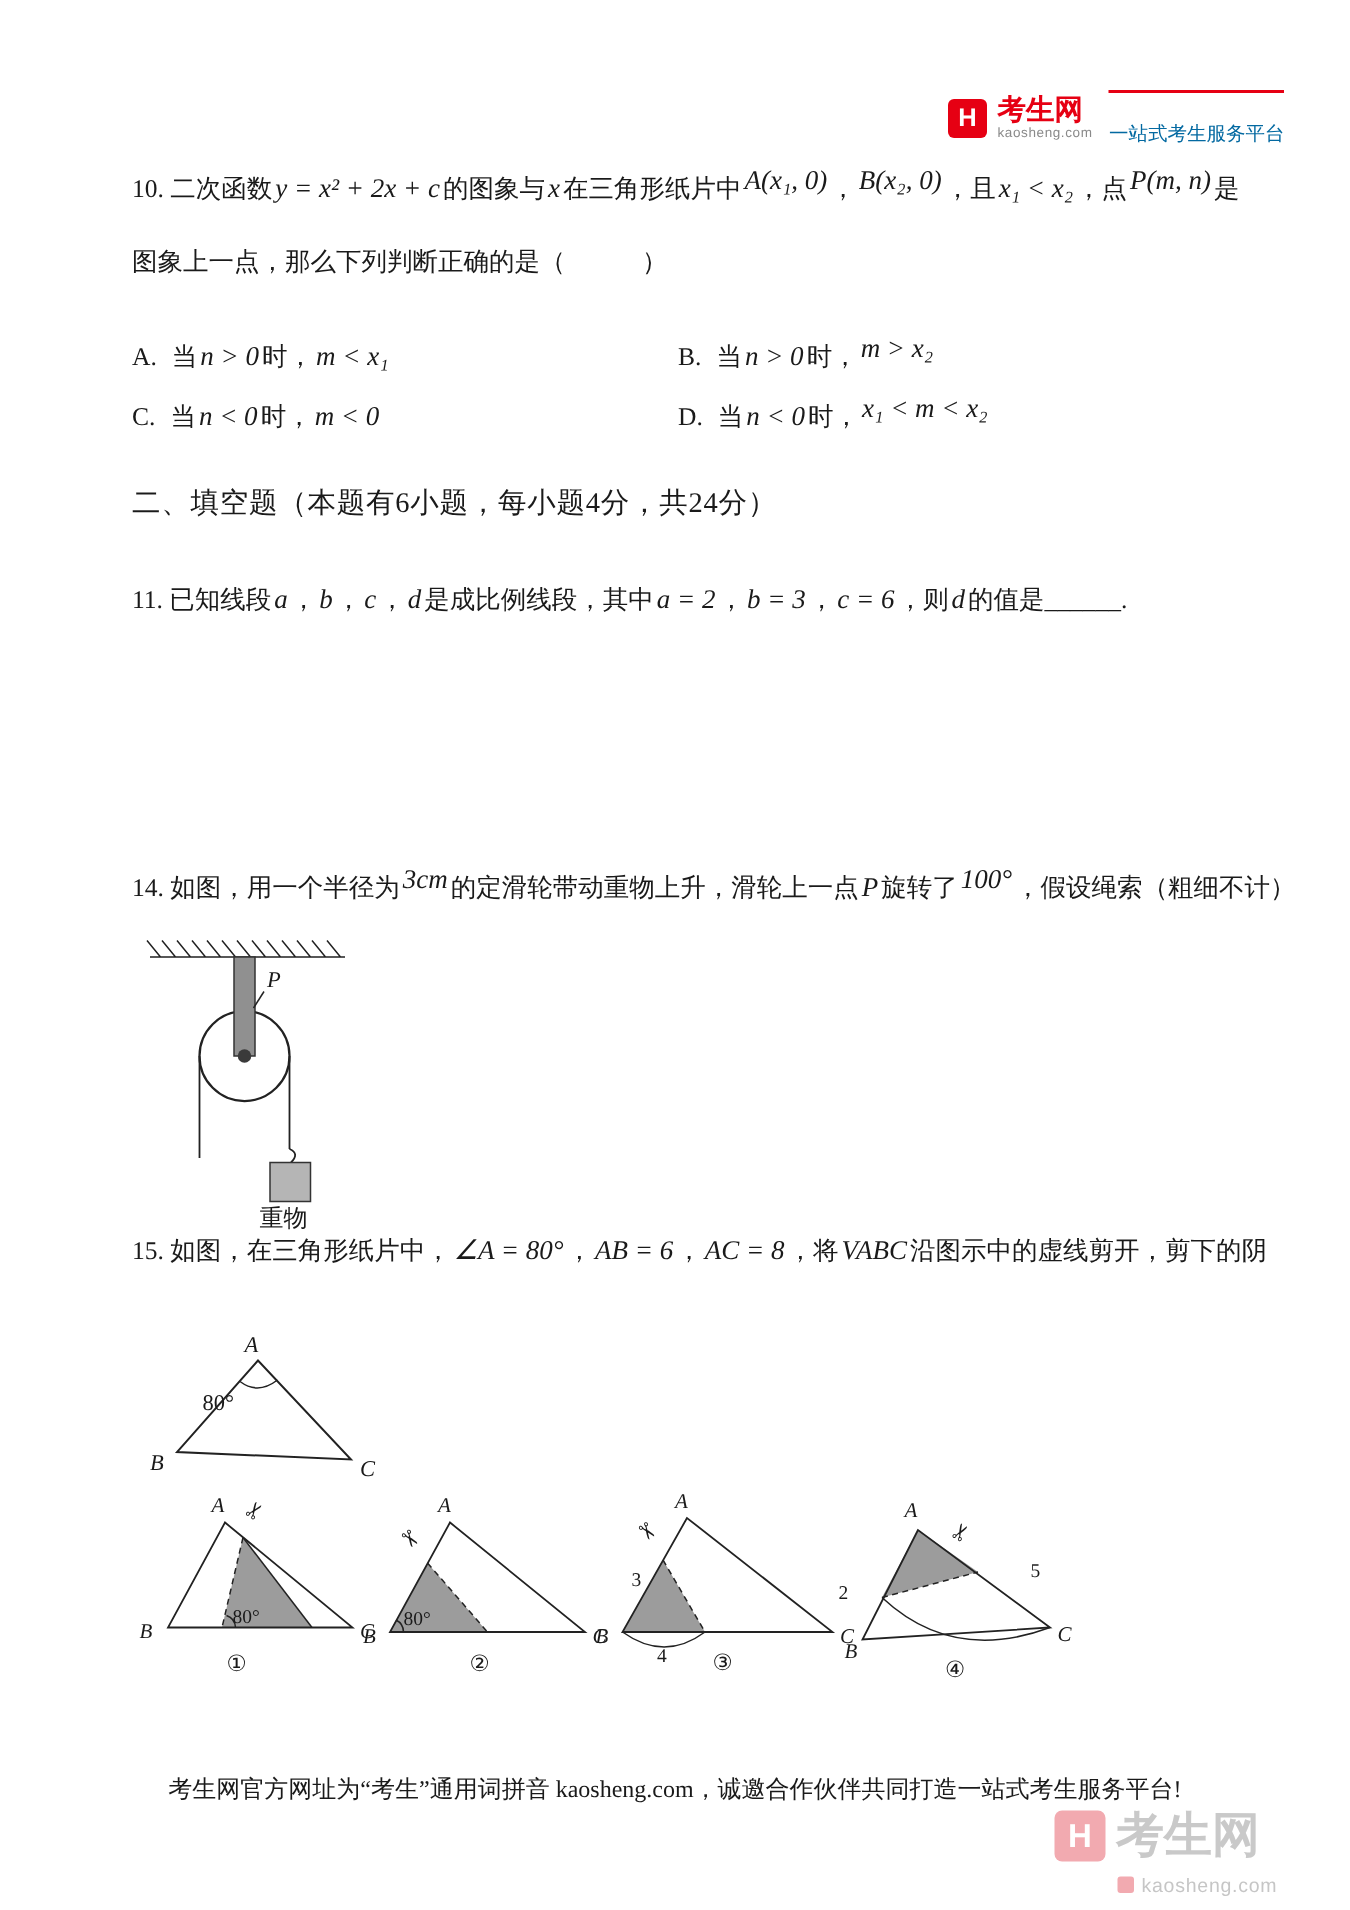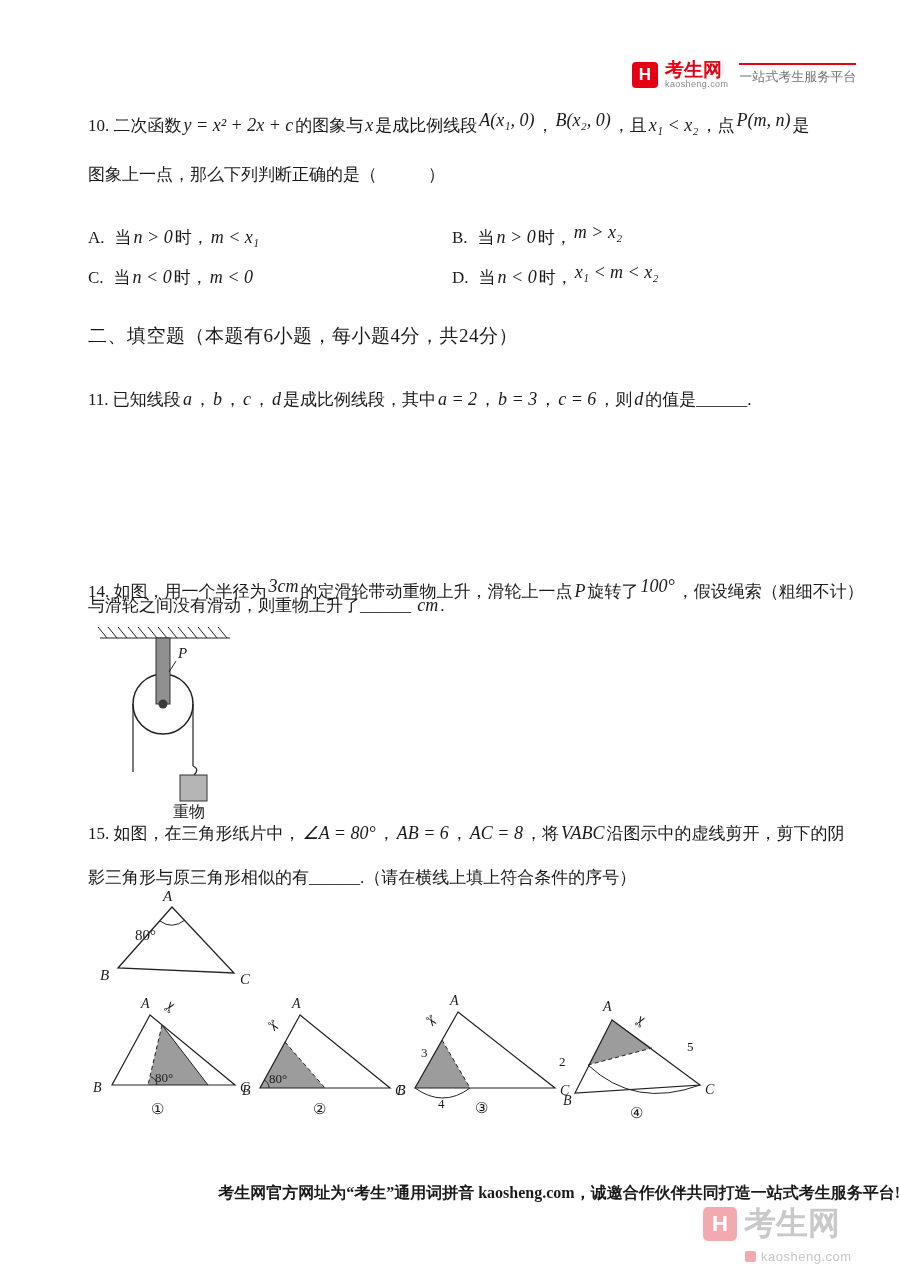--- a/index.html
+++ b/index.html
@@ -13,30 +13,30 @@
   .opt-label{font-family:"Liberation Serif",serif;margin-right:10px;}
 
   
   .logo{position:absolute;top:60px;left:632px;display:flex;align-items:center;gap:7px;}
   .logo-icon{width:26px;height:26px;background:#e60013;color:#fff;border-radius:4px;
              display:flex;align-items:center;justify-content:center;
              font:bold 17px "Liberation Sans",sans-serif;}
   .logo-col{display:flex;flex-direction:column;line-height:1.05;}
   .logo-brand{color:#e60013;font-weight:bold;font-size:19px;font-family:"Liberation Sans",sans-serif;}
   .logo-domain{color:#8a8a8a;font-size:9px;letter-spacing:0.4px;font-family:"Liberation Sans",sans-serif;}
-  .logo-tagline{color:#737373;font-size:13px;font-family:"Liberation Sans",sans-serif;
-                border-top:2px solid #e60013;padding-top:3px;margin-left:4px;}
+  .logo-tagline{color:#0369a1;font-size:13px;font-family:"Liberation Sans",sans-serif;
+                border-top:2px solid #e60013;padding-top:18px;margin-left:4px;}
 
   
   .fig{position:absolute;}
   svg text{font-family:"Liberation Serif",serif;fill:#1a1a1a;}
   svg .it{font-style:italic;}
 
   
-  .footer{position:absolute;top:1183px;left:0;width:900px;text-align:right;font-size:16px;font-weight:bold;}
+  .footer{position:absolute;top:1183px;left:0;width:900px;text-align:center;font-size:16px;}
   .watermark{position:absolute;top:1202px;left:703px;}
   .wm-row{display:flex;align-items:center;gap:7px;}
   .wm-icon{width:34px;height:34px;background:#f2aab0;color:#fff;border-radius:5px;
            display:flex;align-items:center;justify-content:center;
            font:bold 22px "Liberation Sans",sans-serif;}
   .wm-brand{color:#c9c9c9;font-weight:bold;font-size:32px;font-family:"Liberation Sans",sans-serif;}
   .wm-dom-row{display:flex;align-items:center;gap:5px;margin-top:3px;margin-left:42px;}
   .wm-dot{width:11px;height:11px;background:#f2aab0;border-radius:2px;}
   .wm-domain{color:#c6c6c6;font-size:13px;font-family:"Liberation Sans",sans-serif;letter-spacing:0.5px;}
 </style>
@@ -48,21 +48,21 @@
   <div class="logo">
     <span class="logo-icon">H</span>
     <span class="logo-col">
       <span class="logo-brand">考生网</span>
       <span class="logo-domain">kaosheng.com</span>
     </span>
     <span class="logo-tagline">一站式考生服务平台</span>
   </div>
 
   <div class="line" style="top:112px">
-    <span class="t">10. 二次函数</span><span class="m">y = x² + 2x + c</span><span class="t">的图象与</span><span class="m">x</span><span class="t">是成比例线段</span><span class="m up">A(x₁, 0)</span><span class="t">，</span><span class="m up">B(x₂, 0)</span><span class="t">，且</span><span class="m">x₁ &lt; x₂</span><span class="t">，点</span><span class="m up">P(m, n)</span><span class="t">是</span>
+    <span class="t">10. 二次函数</span><span class="m">y = x² + 2x + c</span><span class="t">的图象与</span><span class="m">x</span><span class="t">在三角形纸片中</span><span class="m up">A(x₁, 0)</span><span class="t">，</span><span class="m up">B(x₂, 0)</span><span class="t">，且</span><span class="m">x₁ &lt; x₂</span><span class="t">，点</span><span class="m up">P(m, n)</span><span class="t">是</span>
   </div>
   <div class="line" style="top:163px">
     <span class="t">图象上一点，那么下列判断正确的是（　　　）</span>
   </div>
 
   <div class="line" style="top:224px">
     <span class="opt-label">A.</span><span class="t">当</span><span class="m">n &gt; 0</span><span class="t">时，</span><span class="m">m &lt; x₁</span>
   </div>
   <div class="line" style="top:224px;left:452px">
     <span class="opt-label">B.</span><span class="t">当</span><span class="m">n &gt; 0</span><span class="t">时，</span><span class="m up">m &gt; x₂</span>
@@ -80,43 +80,37 @@
 
   <div class="line" style="top:386px">
     <span class="t">11. 已知线段</span><span class="m">a</span><span class="t">，</span><span class="m">b</span><span class="t">，</span><span class="m">c</span><span class="t">，</span><span class="m">d</span><span class="t">是成比例线段，其中</span><span class="m">a = 2</span><span class="t">，</span><span class="m">b = 3</span><span class="t">，</span><span class="m">c = 6</span><span class="t">，则</span><span class="m">d</span><span class="t">的值是______.</span>
   </div>
 
 
 
   <div class="line" style="top:578px">
     <span class="t">14. 如图，用一个半径为</span><span class="m up">3cm</span><span class="t">的定滑轮带动重物上升，滑轮上一点</span><span class="m">P</span><span class="t">旋转了</span><span class="m up">100°</span><span class="t">，假设绳索（粗细不计）</span>
   </div>
-  <div class="line" style="top:592px">
-    <span class="t">与滑轮之间没有滑动，则重物上升了______ </span><span class="m">cm</span><span class="t">.</span>
-  </div>
 
   <svg class="fig" style="top:622px;left:85px" width="170" height="200" viewBox="0 0 170 200">
     <path stroke="#222" stroke-width="1" fill="none" d="M15 16 H145 M22 16 L13 5 M32 16 L23 5 M42 16 L33 5 M52 16 L43 5 M62 16 L53 5 M72 16 L63 5 M82 16 L73 5 M92 16 L83 5 M102 16 L93 5 M112 16 L103 5 M122 16 L113 5 M132 16 L123 5 M142 16 L133 5"></path>
     <circle cx="78" cy="82" r="30" fill="#fff" stroke="#222" stroke-width="1.5"></circle>
     <rect x="71" y="16" width="14" height="66" fill="#909090" stroke="#333" stroke-width="1"></rect>
     <circle cx="78" cy="82" r="4.5" fill="#3a3a3a"></circle>
     <line x1="84" y1="50" x2="91" y2="39" stroke="#222" stroke-width="1"></line>
     <text class="it" x="93" y="36" font-size="15">P</text>
     <line x1="48" y1="82" x2="48" y2="150" stroke="#222" stroke-width="1.2"></line>
     <line x1="108" y1="82" x2="108" y2="144" stroke="#222" stroke-width="1.2"></line>
     <path d="M108,144 q7,3 1,9" stroke="#222" stroke-width="1.2" fill="none"></path>
     <rect x="95" y="153" width="27" height="26" fill="#b5b5b5" stroke="#333" stroke-width="1"></rect>
     <text x="88" y="195" font-size="16">重物</text>
   </svg>
 
   <div class="line" style="top:820px">
     <span class="t">15. 如图，在三角形纸片中，</span><span class="m">∠A = 80°</span><span class="t">，</span><span class="m">AB = 6</span><span class="t">，</span><span class="m">AC = 8</span><span class="t">，将</span><span class="m">VABC</span><span class="t">沿图示中的虚线剪开，剪下的阴</span>
-  </div>
-  <div class="line" style="top:866px">
-    <span class="t">影三角形与原三角形相似的有______.（请在横线上填上符合条件的序号）</span>
   </div>
 
   <svg class="fig" style="top:888px;left:90px" width="200" height="105" viewBox="0 0 200 105">
     <path d="M82,19 L28,80 L144,85 Z" fill="none" stroke="#222" stroke-width="1.3"></path>
     <path d="M70,33 Q82,42 95,32" fill="none" stroke="#222" stroke-width="1"></path>
     <text class="it" x="73" y="13" font-size="15">A</text>
     <text class="it" x="10" y="92" font-size="15">B</text>
     <text class="it" x="150" y="96" font-size="15">C</text>
     <text x="45" y="52" font-size="15">80°</text>
   </svg>

